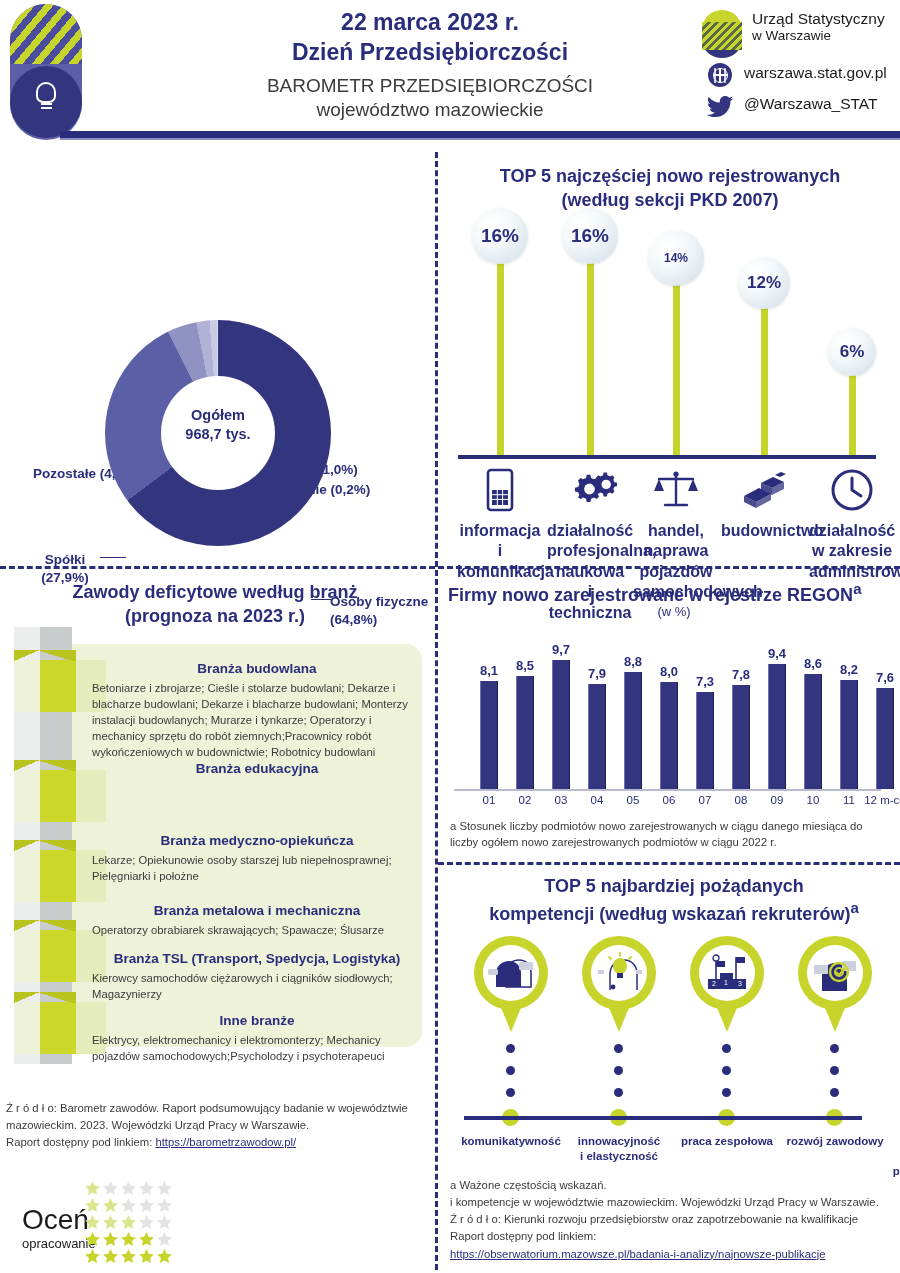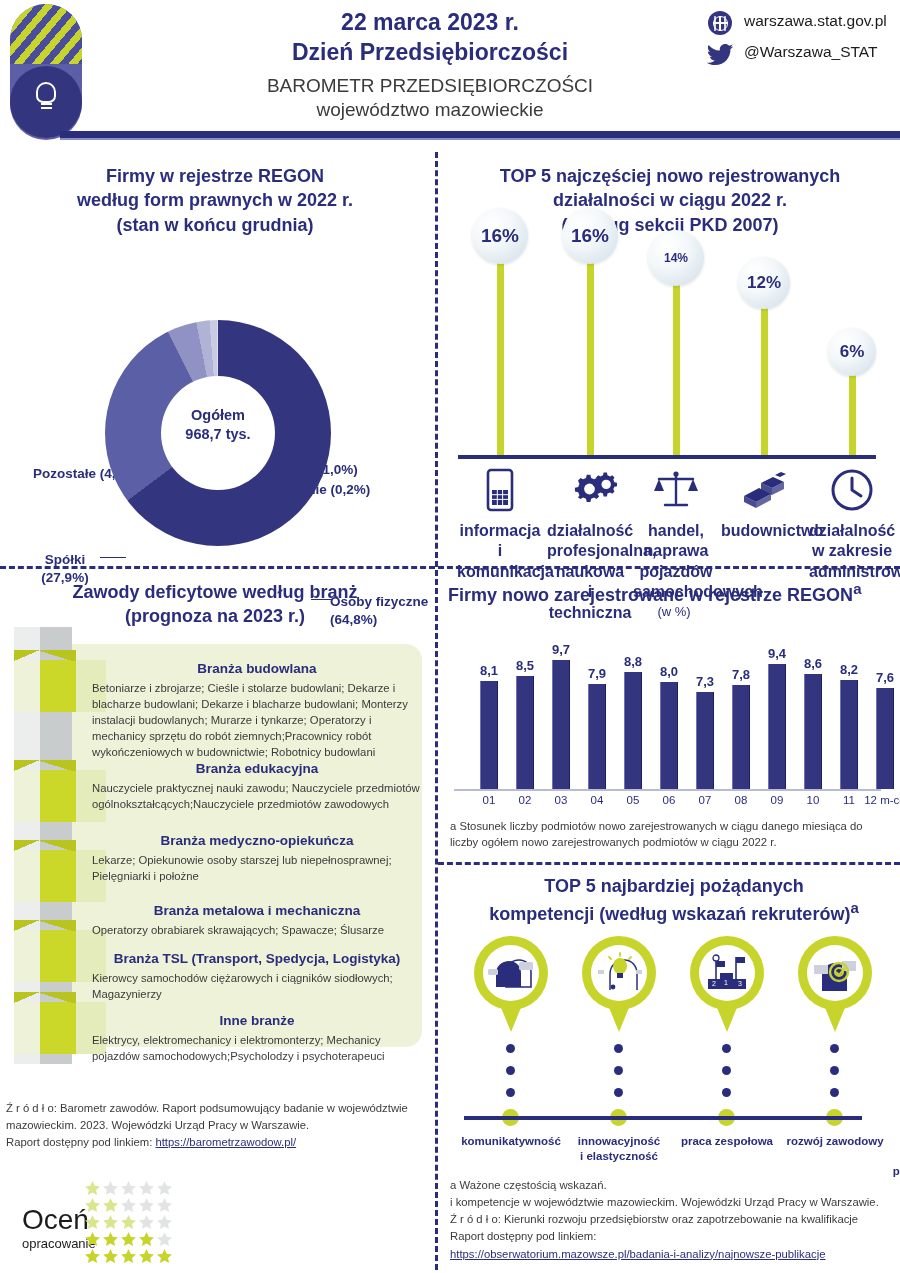--- a/index.html
+++ b/index.html
@@ -151,20 +151,33 @@
         <div class="b2"></div>
     </div>
   </div>
   <div id="hdr-center">
     <div id="hdr-date">22 marca 2023 r.</div>
     <div id="hdr-day">Dzień Przedsiębiorczości</div>
     <div id="hdr-sub1">BAROMETR PRZEDSIĘBIORCZOŚCI</div>
     <div id="hdr-sub2">województwo mazowieckie</div>
   </div>
   <div id="hdr-right">
+    <div class="logo-row">
+      <div class="us-mark">
+        <div class="c-top"></div>
+          <div class="c-bot"></div>
+          <div class="c-int">
+            <i></i>
+          </div>
+      </div>
+      <div class="us-name">
+        <div>Urząd Statystyczny</div>
+        <div class="n2">w Warszawie</div>
+      </div>
+    </div>
     <div class="ic-row">
       <div class="globe"></div>
       <div class="globe-h"></div>
       <div class="ic-txt">warszawa.stat.gov.pl</div>
     </div>
     <div class="ic-row">
       <div class="tw">
         <svg width="28" height="22" viewBox="0 0 24 20">
             <path fill="#33357e" d="M24 2.3c-.9.4-1.8.7-2.8.8 1-.6 1.8-1.6 2.2-2.7-.9.6-2 1-3.1 1.2C19.4.6 18.1 0 16.7 0c-2.7 0-4.9 2.2-4.9 4.9 0 .4 0 .8.1 1.1C7.8 5.8 4.1 3.8 1.7.8 1.2 1.5 1 2.3 1 3.2c0 1.7.9 3.2 2.2 4.1-.8 0-1.6-.2-2.2-.6 0 2.4 1.7 4.4 3.9 4.8-.4.1-.8.2-1.3.2-.3 0-.6 0-.9-.1.6 2 2.4 3.4 4.6 3.4-1.7 1.3-3.8 2.1-6.1 2.1-.4 0-.8 0-1.2-.1C2.2 18.4 4.8 19.2 7.5 19.2c9.1 0 14-7.5 14-14v-.6C22.5 4 23.3 3.2 24 2.3z"></path>
           </svg>
@@ -176,25 +189,20 @@
   <div id="hdr-rule-b"></div>
 </div>
 
 <div class="vdash" style="left:435px;top:152px;height:415px;"></div>
 <div class="hdash" style="left:0;top:566px;width:435px;"></div>
 <div class="hdash" style="left:438px;top:566px;width:462px;"></div>
 <div class="vdash" style="left:435px;top:570px;height:700px;"></div>
 <div class="hdash" style="left:438px;top:862px;width:462px;"></div>
 
 <div id="donut-panel">
-  <div id="donut-title">
-    <div class="ptitle">Firmy w rejestrze REGON</div>
-    <div class="ptitle">według form prawnych w 2022 r.</div>
-    <div class="ptitle">(stan w końcu grudnia)</div>
-  </div>
 
   <div class="dlab" style="left:106px;top:274px;width:230px;text-align:center;">
     <span>Stowarzyszenia i organizacje</span><br><span>społeczne (1,9%)</span>
   </div>
   <div class="dlab" style="left:33px;top:315px;">Pozostałe (4,2%)</div>
   <div class="dlab" style="left:255px;top:311px;">Fundacje (1,0%)</div>
   <div class="dlab" style="left:248px;top:331px;">Spółdzielnie (0,2%)</div>
   <div class="dlab" style="left:30px;top:401px;width:70px;text-align:center;">
     <span>Spółki</span><br><span>(27,9%)</span>
   </div>
@@ -215,21 +223,20 @@
     <div id="donut-center">
       <div>Ogółem</div>
       <div>968,7 tys.</div>
     </div>
   </div>
 </div>
 
 <div id="lolli-panel">
   <div id="lolli-title">
     <div class="ptitle">TOP 5 najczęściej nowo rejestrowanych</div>
-    <div class="ptitle">działalności w ciągu 2022 r.</div>
     <div class="ptitle">(według sekcji PKD 2007)</div>
   </div>
   <div id="lolli-items">
       <div class="stem" style="left: 56.5px; height: 201.2px; bottom: 0px; position: absolute; top: 103.8px;"></div>
       <div class="ball" style="width: 56px; height: 56px; left: 32px; top: 57.8px; font-size: 19px;">16%</div>
       <div class="stem" style="left: 146.5px; height: 201.2px; bottom: 0px; position: absolute; top: 103.8px;"></div>
       <div class="ball" style="width: 56px; height: 56px; left: 122px; top: 57.8px; font-size: 19px;">16%</div>
       <div class="stem" style="left: 232.5px; height: 178.8px; bottom: 0px; position: absolute; top: 126.2px;"></div>
       <div class="ball" style="width: 56px; height: 56px; left: 208px; top: 80.2px; font-size: 12px;">14%</div>
       <div class="stem" style="left: 320.5px; height: 156.4px; bottom: 0px; position: absolute; top: 148.6px;"></div>
@@ -360,21 +367,20 @@
         <div class="fold-r"></div>
       </div>
     </div>
   <div id="zaw-sections">
       <div class="zsec" style="top: 88px;">
         <div class="zh">Branża budowlana</div>
         <div class="zb">Betoniarze i zbrojarze; Cieśle i stolarze budowlani; Dekarze i blacharze budowlani; Dekarze i blacharze budowlani; Monterzy instalacji budowlanych; Murarze i tynkarze; Operatorzy i mechanicy sprzętu do robót ziemnych;Pracownicy robót wykończeniowych w budownictwie; Robotnicy budowlani</div>
       </div>
       <div class="zsec" style="top: 188px;">
         <div class="zh">Branża edukacyjna</div>
-        <div class="zb">Nauczyciele praktycznej nauki zawodu; Nauczyciele przedmiotów ogólnokształcących;Nauczyciele przedmiotów zawodowych</div>
       </div>
       <div class="zsec" style="top: 260px;">
         <div class="zh">Branża medyczno-opiekuńcza</div>
         <div class="zb">Lekarze; Opiekunowie osoby starszej lub niepełnosprawnej; Pielęgniarki i położne</div>
       </div>
       <div class="zsec" style="top: 330px;">
         <div class="zh">Branża metalowa i mechaniczna</div>
         <div class="zb">Operatorzy obrabiarek skrawających; Spawacze; Ślusarze</div>
       </div>
       <div class="zsec" style="top: 378px;">

